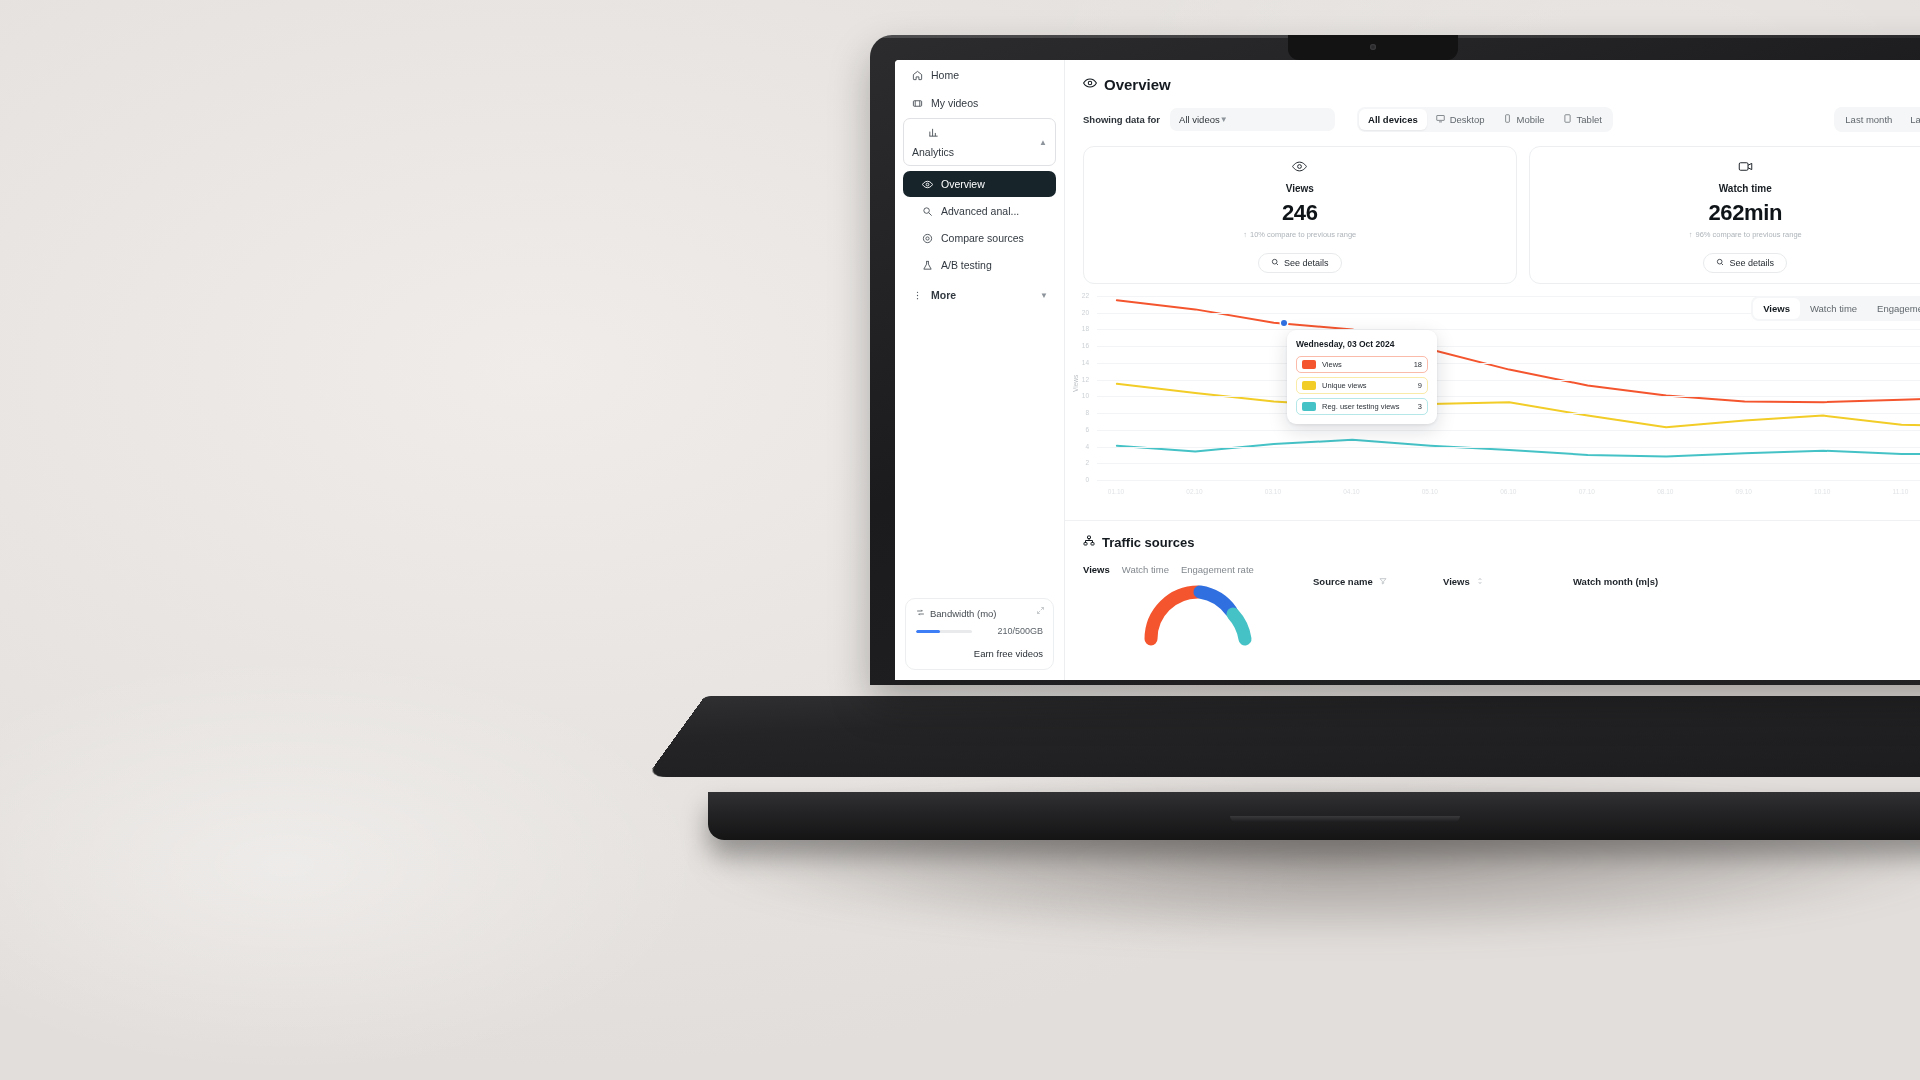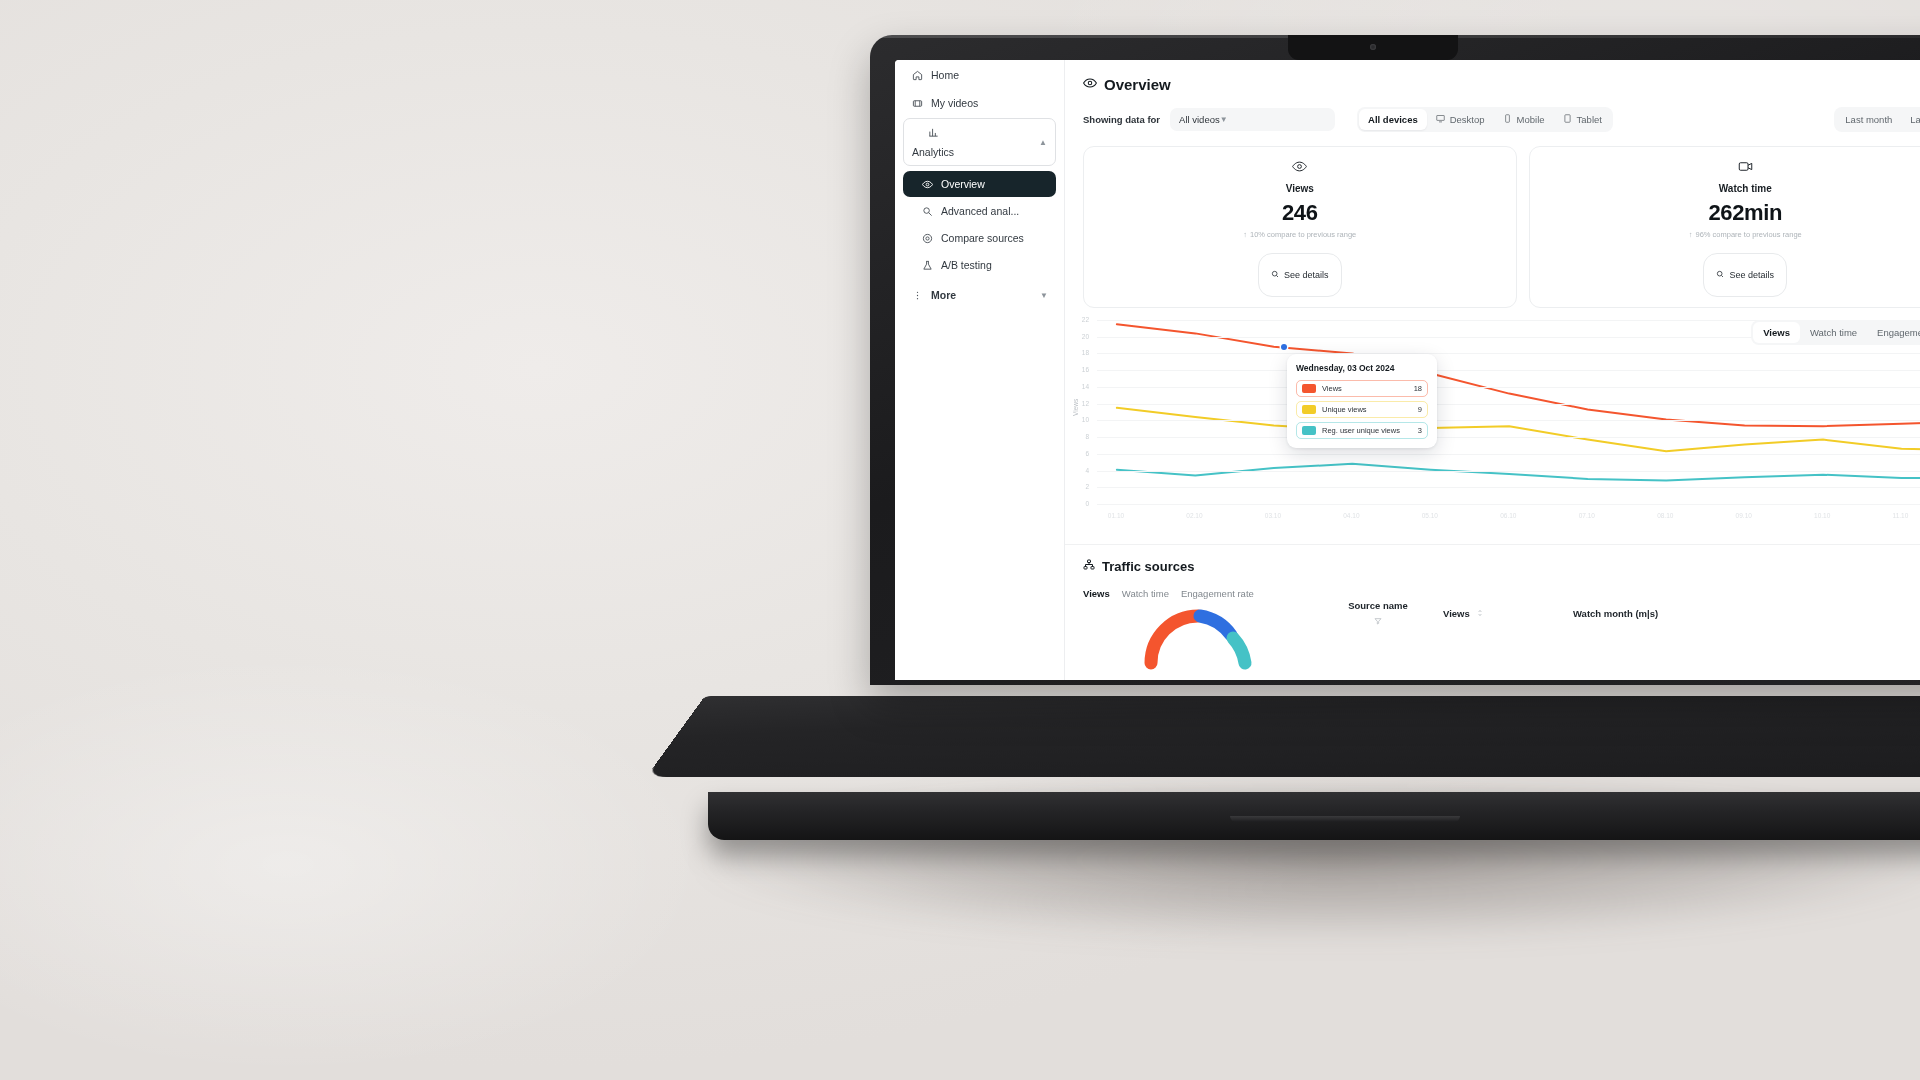--- a/index.html
+++ b/index.html
@@ -148,21 +148,21 @@
   .stat{
     flex:1; border:1px solid #eceef0; border-radius:11px; padding:12px 10px 10px 10px;
     display:flex; flex-direction:column; align-items:center; background:#fff;
   }
   .stat .sico{ color:#20262c; margin-bottom:7px; }
   .stat .slabel{ font-size:10px; font-weight:600; color:#171d22; }
   .stat .sval{ font-size:22px; font-weight:700; color:#0f1418; margin-top:6px; letter-spacing:-.4px; }
   .stat .sdelta{ font-size:7.5px; color:#aeb4b9; margin-top:4px; display:flex; align-items:center; gap:3px; }
   .stat .sbtn{
     margin-top:14px; display:flex; align-items:center; gap:5px;
-    border:1px solid #e8eaec; border-radius:14px; padding:16px 12px; font-size:9px; color:#272d33;
+    border:1px solid #e8eaec; border-radius:14px; padding:4px 12px; font-size:9px; color:#272d33;
   }
 
   
   .chart-wrap{ position:relative; padding:16px 0 0 0; height:236px; }
   .chart-tabs{
     position:absolute; right:18px; top:12px; display:flex; background:#f5f6f7;
     border-radius:8px; padding:2px; z-index:4;
   }
   .chart-tabs .tab{ padding:5px 10px; border-radius:6px; font-size:9.5px; color:#61686e; }
   .chart-tabs .tab.on{ background:#fff; color:#141a1f; font-weight:600; }
@@ -200,21 +200,21 @@
   .traffic-title{ display:flex; align-items:center; gap:7px; font-size:13px; font-weight:700; color:#141a1f; }
   .traffic-tabs{ display:flex; gap:12px; margin-top:10px; align-items:flex-start; }
   .traffic-tabs .t{ font-size:9.5px; color:#82888e; }
   .traffic-tabs .t.on{ color:#141a1f; font-weight:600; }
 
   .traffic-body{ display:flex; margin-top:4px; }
   .donut-col{ width:230px; display:flex; justify-content:center; padding-top:4px; }
   .table-col{ flex:1; }
   .thead{ display:flex; align-items:center; gap:0; padding-top:2px; }
   .th{ font-size:9.5px; font-weight:600; color:#1d2329; display:flex; align-items:center; gap:6px; }
-  .th.c1{ width:130px;flex-direction:column; } .th.c2{ width:130px; }
+  .th.c1{ width:130px; } .th.c2{ width:130px; }
   .sorticon{ color:#b9bec3; font-size:8px; }
 </style>
 </head>
 <body>
 
 <div class="backdrop"></div>
 
 <div class="laptop">
   <div class="shadow-under"></div>
 
@@ -315,20 +315,44 @@
                       <circle cx="12" cy="12" r="1.4"></circle>
                       <circle cx="12" cy="19" r="1.4"></circle>
                     </svg>
                 </span>
                 <span>More</span>
               </span>
               <span class="chev">▼</span>
             </div>
           </div>
 
+          <div class="side-bottom">
+            <div class="bw-card">
+              <span class="bw-expand">
+                <svg width="9" height="9" viewBox="0 0 24 24" fill="none" stroke="currentColor" stroke-width="2">
+                    <path d="M4 14v6h6M20 10V4h-6M20 4l-7 7M4 20l7-7"></path>
+                  </svg>
+              </span>
+              <div class="bw-title">
+                <span>
+                  <svg width="9" height="9" viewBox="0 0 24 24" fill="none" stroke="currentColor" stroke-width="2">
+                      <path d="M3 8h14l-3-3M21 16H7l3 3"></path>
+                    </svg>
+                </span>
+                <span>Bandwidth (mo)</span>
+              </div>
+              <div class="bw-row">
+                <div class="bw-track">
+                  <div class="bw-fill" id="bwFill" style="width: 42%;"></div>
+                </div>
+                <div class="bw-val">210/500GB</div>
+              </div>
+              <div class="bw-cta">Earn free videos</div>
+            </div>
+          </div>
         </aside>
 
         <main class="main">
           <div class="page-head">
             <div class="page-title">
               <span>
                 <svg width="14" height="14" viewBox="0 0 24 24" fill="none" stroke="currentColor" stroke-width="1.8">
                     <path d="M1 12s4-7 11-7 11 7 11 7-4 7-11 7S1 12 1 12z"></path>
                     <circle cx="12" cy="12" r="3"></circle>
                   </svg>
@@ -495,21 +519,21 @@
                 <span class="tt-name">Views</span>
                 <span class="tt-val">18</span>
               </div>
               <div class="tt-row" id="ttr1" style="border-color: rgba(242, 204, 39, 0.4);">
                 <span class="tt-sw" id="tsw1" style="background: rgb(242, 204, 39);"></span>
                 <span class="tt-name">Unique views</span>
                 <span class="tt-val">9</span>
               </div>
               <div class="tt-row" id="ttr2" style="margin-bottom: 0px; border-color: rgba(69, 194, 198, 0.4);">
                 <span class="tt-sw" id="tsw2" style="background: rgb(69, 194, 198);"></span>
-                <span class="tt-name">Reg. user unique views</span>
+                <span class="tt-name">Reg. user testing views</span>
                 <span class="tt-val">3</span>
               </div>
             </div>
           </div>
 
           <div class="traffic">
             <div class="traffic-title">
               <span>
                 <svg width="12" height="12" viewBox="0 0 24 24" fill="none" stroke="currentColor" stroke-width="2">
                     <rect x="9" y="2" width="6" height="5" rx="1"></rect>

